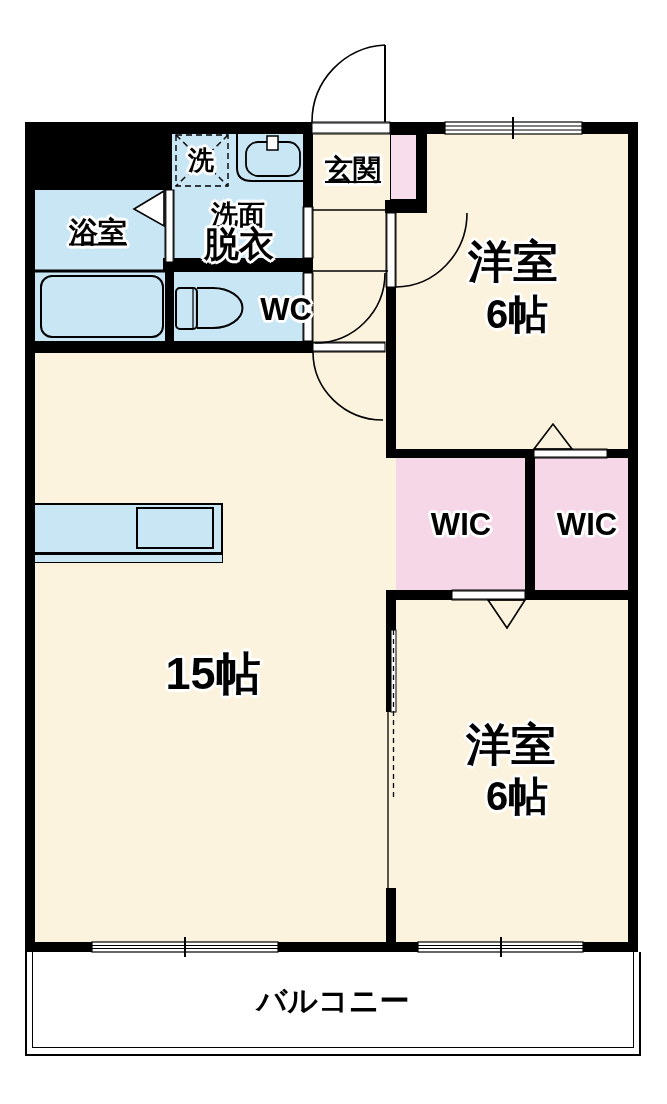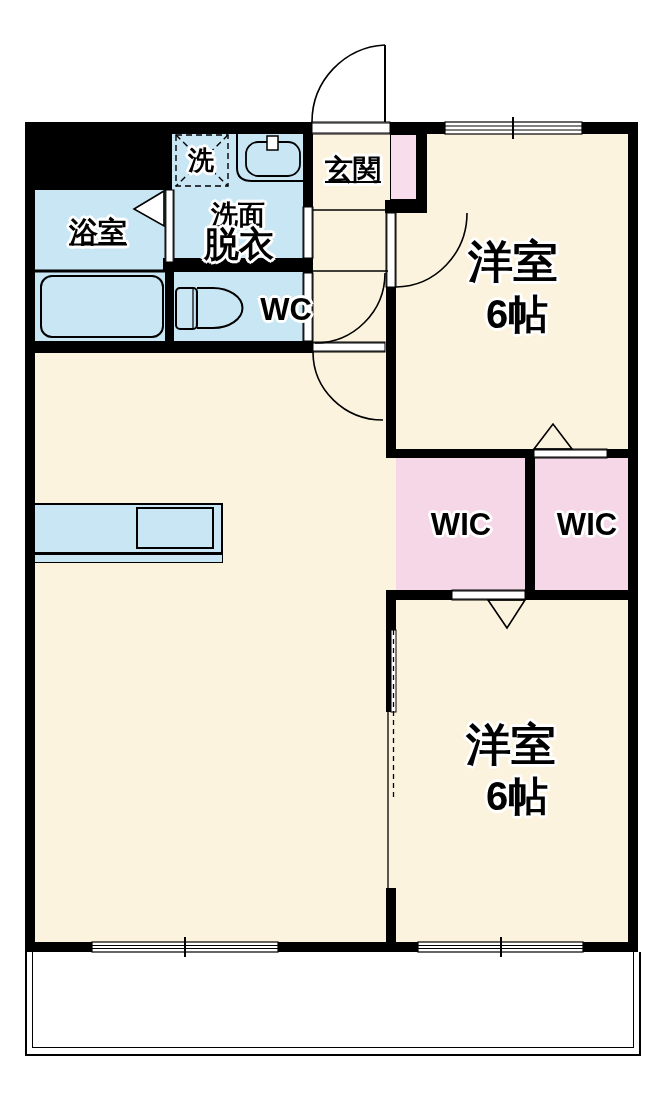--- a/index.html
+++ b/index.html
@@ -233,15 +233,17 @@
   <div class="lbl" id="lbl-genkan">玄関</div>
   <div class="lbl" id="lbl-bath">浴室</div>
   <div class="lbl" id="lbl-wash1">洗面</div>
   <div class="lbl" id="lbl-wash2">脱衣</div>
   <div class="lbl" id="lbl-washer">洗</div>
   <div class="lbl" id="lbl-wc">WC</div>
   <div class="lbl" id="lbl-bed-t">洋室</div>
   <div class="lbl" id="lbl-bed-t-size">6帖</div>
   <div class="lbl" id="lbl-wic-l">WIC</div>
   <div class="lbl" id="lbl-wic-r">WIC</div>
+  <div class="lbl" id="lbl-ldk-size">15帖</div>
   <div class="lbl" id="lbl-bed-b">洋室</div>
   <div class="lbl" id="lbl-bed-b-size">6帖</div>
+  <div class="lbl" id="lbl-balcony">バルコニー</div>
 </div>
 
 </body></html>

